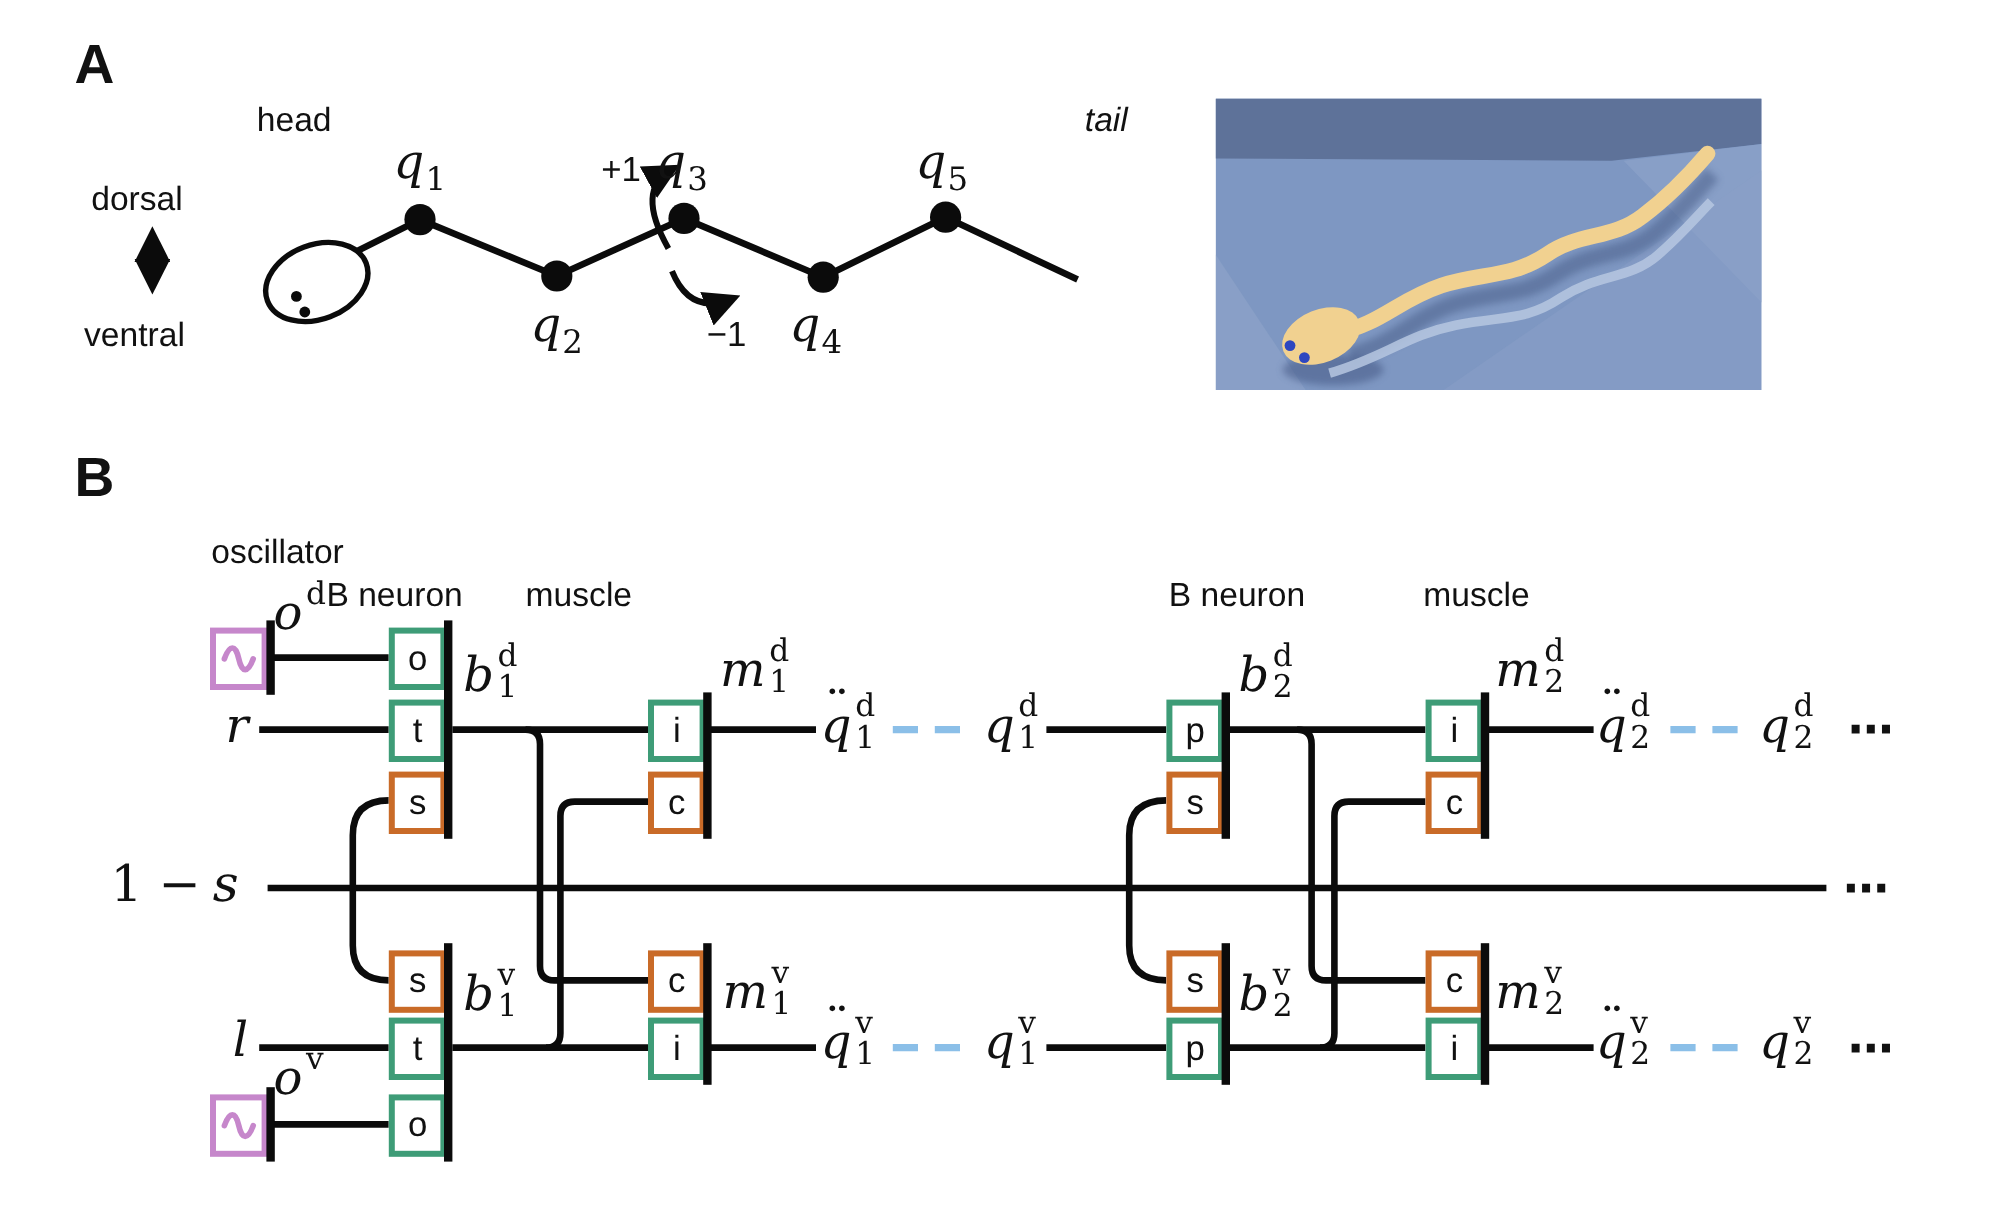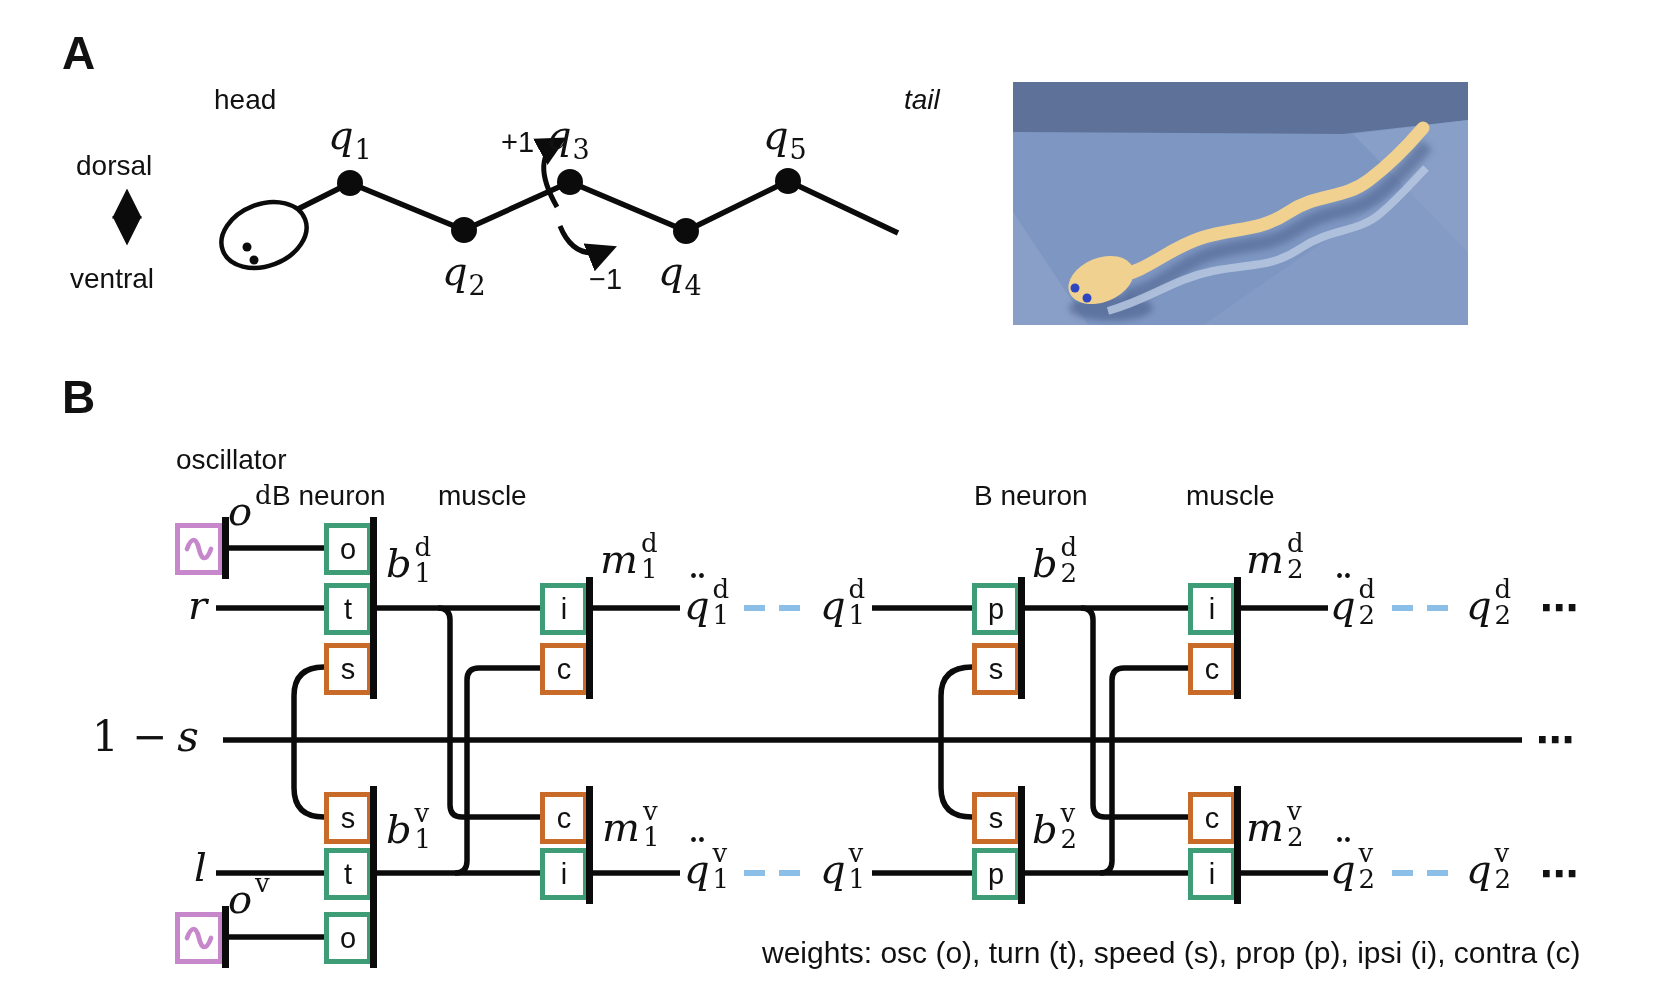--- a/index.html
+++ b/index.html
@@ -135,21 +135,20 @@
 
   <span class="rot" style="left:501px;top:126px;">+1</span>
   <span class="rot" style="left:589px;top:263px;">−1</span>
 
   <div class="panel-label" style="left:62px;top:370px;">B</div>
   <div class="slab" style="left:144px;top:444px;margin-left:32px;">oscillator</div>
   <div class="slab" style="left:272px;top:480px;">B neuron</div>
   <div class="slab" style="left:438px;top:480px;">muscle</div>
   <div class="slab" style="left:974px;top:480px;">B neuron</div>
   <div class="slab" style="left:1186px;top:480px;">muscle</div>
-  <div class="legend" style="left:762px;top:936px;">weights: osc (o), turn (t), speed (s), prop (p), ipsi (i), contra (c)</div>
 
   <span class="mlab" style="left:188px;top:582px;">
       <span class="mbase">r</span>
     </span>
   <span class="mlab" style="left:194px;top:844px;">
       <span class="mbase">l</span>
     </span>
   <span class="mlab" style="left:92px;top:712px;font-size:42px;">
       <span class="pre">1 −</span>
       <span class="mbase">s</span>

